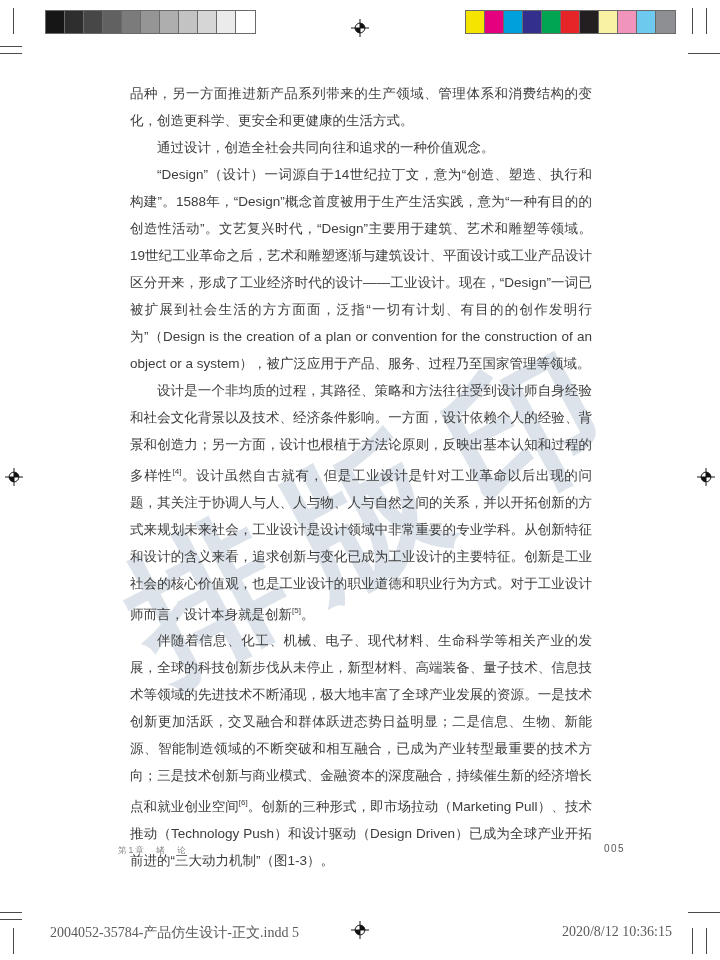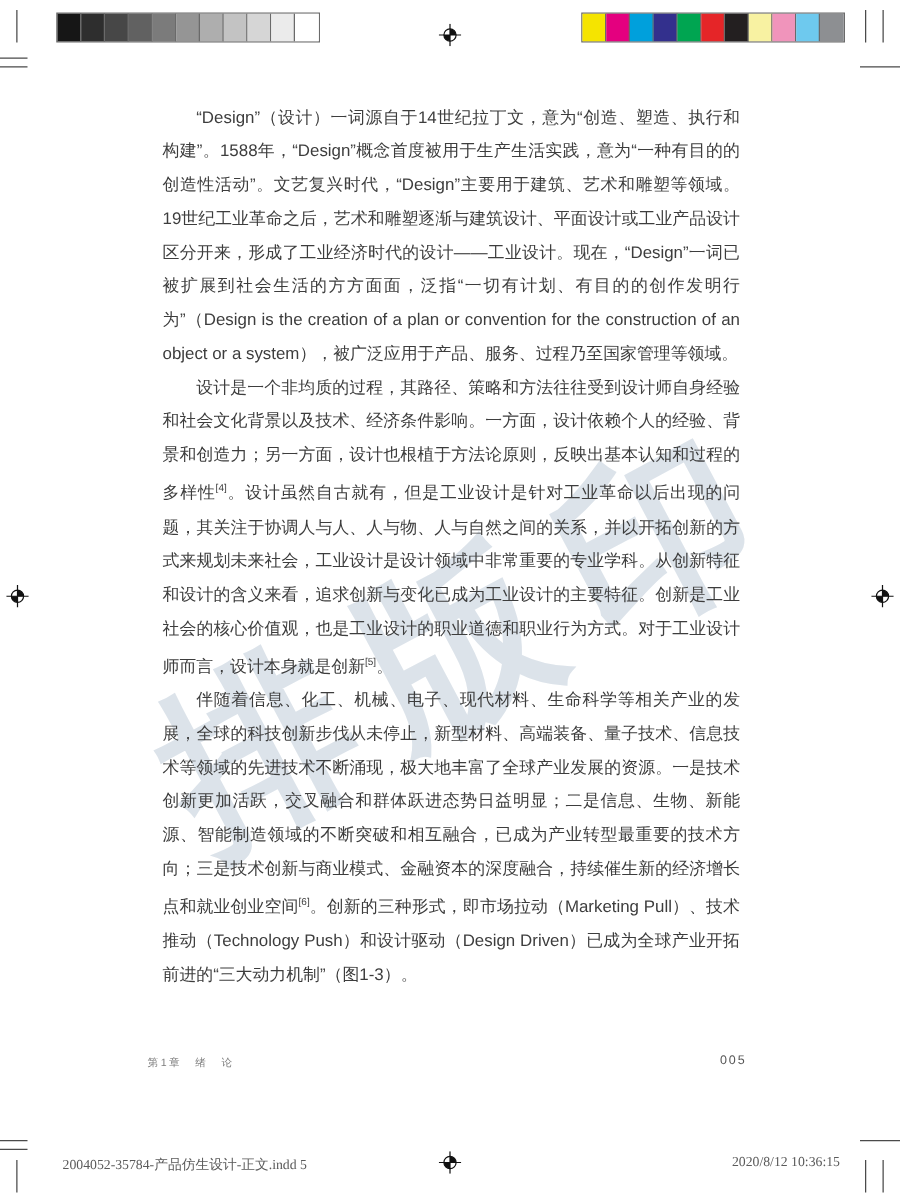--- a/index.html
+++ b/index.html
@@ -39,26 +39,26 @@
     margin:30px 0 25px 0;font-size:15.5px;font-weight:600;color:#333;
     line-height:24px;text-align:left;text-indent:0;
   }
   .section-heading .hnum{margin-right:14px;letter-spacing:1px;}
   
   .footer-left{
     position:absolute;left:118px;top:845px;font-size:8.5px;color:#7d7d7d;
     letter-spacing:2px;z-index:1;
   }
   .page-number{
-    position:absolute;left:576px;top:843px;font-size:10px;color:#555;
+    position:absolute;left:604px;top:843px;font-size:10px;color:#555;
     letter-spacing:1.5px;z-index:1;
   }
   
   .slug{
-    position:absolute;top:924px;font-size:11px;color:#5a5a5a;
+    position:absolute;top:924px;font-size:14px;color:#5a5a5a;
     font-family:"Liberation Serif","DejaVu Serif",serif;z-index:1;
   }
   .slug-left{left:50px;}
   .slug-right{right:48px;}
 </style>
 </head>
 <body>
 
 <div class="sheet">
 
@@ -136,20 +136,24 @@
   <div class="crop h" style="left:0;top:919px;width:22px;"></div>
   <div class="crop h" style="left:688px;top:912px;width:32px;"></div>
   <div class="crop v" style="left:13px;top:928px;height:26px;"></div>
   <div class="crop v" style="left:692px;top:928px;height:26px;"></div>
   <div class="crop v" style="left:706px;top:928px;height:26px;"></div>
 
   <div class="watermark" style="color: rgb(220, 227, 234);">排版印</div>
 
   <div class="textblock">
     <div>
+        <p class="para"><span>品种，另一方面推进新产品系列带来的生产领域、管理体系和消费结构的变化，创造更科学、更安全和更健康的生活方式。</span></p>
+        <p class="para indent"><span>通过设计，创造全社会共同向往和追求的一种价值观念。</span></p>
+      </div>
+    <div>
         <p class="para indent"><span>“Design”（设计）一词源自于14世纪拉丁文，意为“创造、塑造、执行和构建”。1588年，“Design”概念首度被用于生产生活实践，意为“一种有目的的创造性活动”。文艺复兴时代，“Design”主要用于建筑、艺术和雕塑等领域。19世纪工业革命之后，艺术和雕塑逐渐与建筑设计、平面设计或工业产品设计区分开来，形成了工业经济时代的设计——工业设计。现在，“Design”一词已被扩展到社会生活的方方面面，泛指“一切有计划、有目的的创作发明行为”（Design is the creation of a plan or convention for the construction of an object or a system），被广泛应用于产品、服务、过程乃至国家管理等领域。</span></p>
         <p class="para indent"><span>设计是一个非均质的过程，其路径、策略和方法往往受到设计师自身经验和社会文化背景以及技术、经济条件影响。一方面，设计依赖个人的经验、背景和创造力；另一方面，设计也根植于方法论原则，反映出基本认知和过程的多样性</span><sup>[4]</sup><span>。设计虽然自古就有，但是工业设计是针对工业革命以后出现的问题，其关注于协调人与人、人与物、人与自然之间的关系，并以开拓创新的方式来规划未来社会，工业设计是设计领域中非常重要的专业学科。从创新特征和设计的含义来看，追求创新与变化已成为工业设计的主要特征。创新是工业社会的核心价值观，也是工业设计的职业道德和职业行为方式。对于工业设计师而言，设计本身就是创新</span><sup>[5]</sup><span>。</span></p>
         <p class="para indent"><span>伴随着信息、化工、机械、电子、现代材料、生命科学等相关产业的发展，全球的科技创新步伐从未停止，新型材料、高端装备、量子技术、信息技术等领域的先进技术不断涌现，极大地丰富了全球产业发展的资源。一是技术创新更加活跃，交叉融合和群体跃进态势日益明显；二是信息、生物、新能源、智能制造领域的不断突破和相互融合，已成为产业转型最重要的技术方向；三是技术创新与商业模式、金融资本的深度融合，持续催生新的经济增长点和就业创业空间</span><sup>[6]</sup><span>。创新的三种形式，即市场拉动（Marketing Pull）、技术推动（Technology Push）和设计驱动（Design Driven）已成为全球产业开拓前进的“三大动力机制”（图1-3）。</span></p>
       </div>
   </div>
 
   <div class="footer-left">第1章　绪　论</div>
   <div class="page-number">005</div>
 
   <div class="slug slug-left">2004052-35784-产品仿生设计-正文.indd   5</div>

